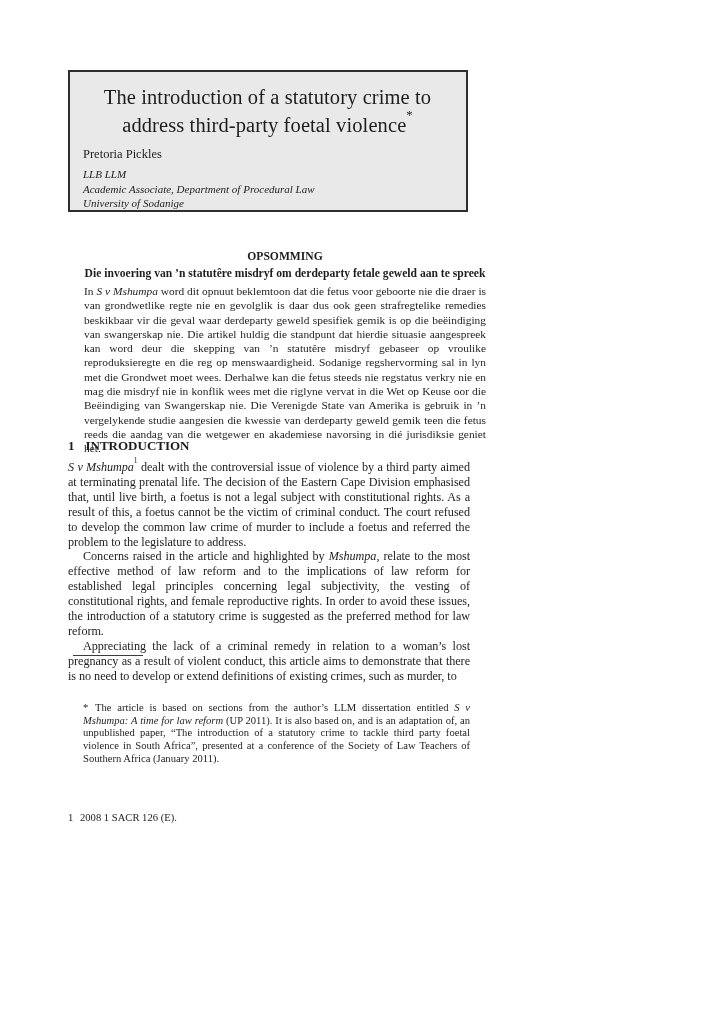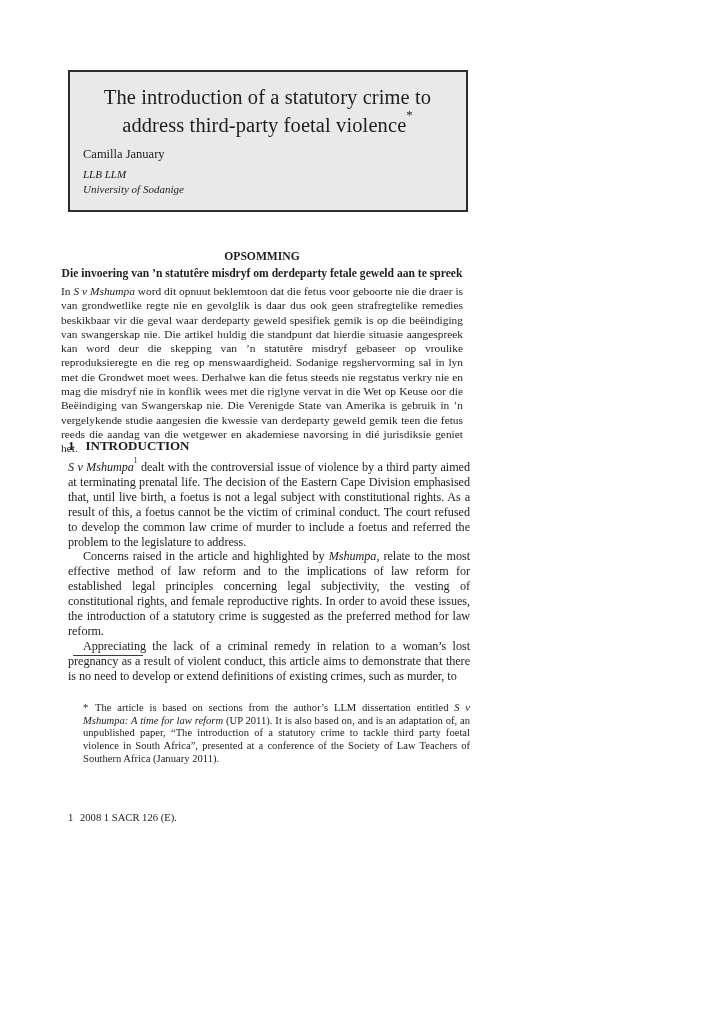--- a/index.html
+++ b/index.html
@@ -31,21 +31,21 @@
     text-align: center;
   }
   .author { font-size: 12.5px; margin-top: 8px; }
   .credential {
     font-size: 11px; font-style: italic; line-height: 14.5px;
   }
   .credential.first { margin-top: 5px; }
 
   
   .abstract {
-    position: absolute; left: 61px; top: 250px; width: 402px;
+    position: absolute; left: 84px; top: 250px; width: 402px;
   }
   .abstract-heading, .abstract-subtitle {
     text-align: center; font-weight: bold;
     font-size: 11.6px; line-height: 13px; margin: 0;
   }
   .abstract-subtitle { margin-top: 4px; }
   .abstract-body {
     margin-top: 4px;
     text-align: justify;
     font-size: 11.4px; line-height: 14.3px; font-family: Liberation Serif, serif;
@@ -92,22 +92,23 @@
   }
   em { font-style: italic; }
 </style>
 </head>
 <body>
 
 <div class="page">
 
   <div class="title-box">
     <h1 class="article-title">The introduction of a statutory crime to address third-party foetal violence<sup class="ssup">*</sup></h1>
-    <div class="author">Camilla January</div>
+    <div class="author">Pretoria Pickles</div>
     <div class="credential first">LLB LLM</div>
+    <div class="credential">Academic Associate, Department of Procedural Law</div>
     <div class="credential">University of Sodanige</div>
   </div>
 
   <div class="abstract">
     <div class="abstract-heading">OPSOMMING</div>
     <div class="abstract-subtitle">Die invoering van ’n statutêre misdryf om derdeparty fetale geweld aan te spreek</div>
     <div class="abstract-body">In <em>S v Mshumpa</em> word dit opnuut beklemtoon dat die fetus voor geboorte nie die draer is van grondwetlike regte nie en gevolglik is daar dus ook geen strafregtelike remedies beskikbaar vir die geval waar derdeparty geweld spesifiek gemik is op die beëindiging van swangerskap nie. Die artikel huldig die standpunt dat hierdie situasie aangespreek kan word deur die skepping van ’n statutêre misdryf gebaseer op vroulike reproduksieregte en die reg op menswaardigheid. Sodanige regshervorming sal in lyn met die Grondwet moet wees. Derhalwe kan die fetus steeds nie regstatus verkry nie en mag die misdryf nie in konflik wees met die riglyne vervat in die Wet op Keuse oor die Beëindiging van Swangerskap nie. Die Verenigde State van Amerika is gebruik in ’n vergelykende studie aangesien die kwessie van derdeparty geweld gemik teen die fetus reeds die aandag van die wetgewer en akademiese navorsing in dié jurisdiksie geniet het.</div>
   </div>
 
   <div class="section">

